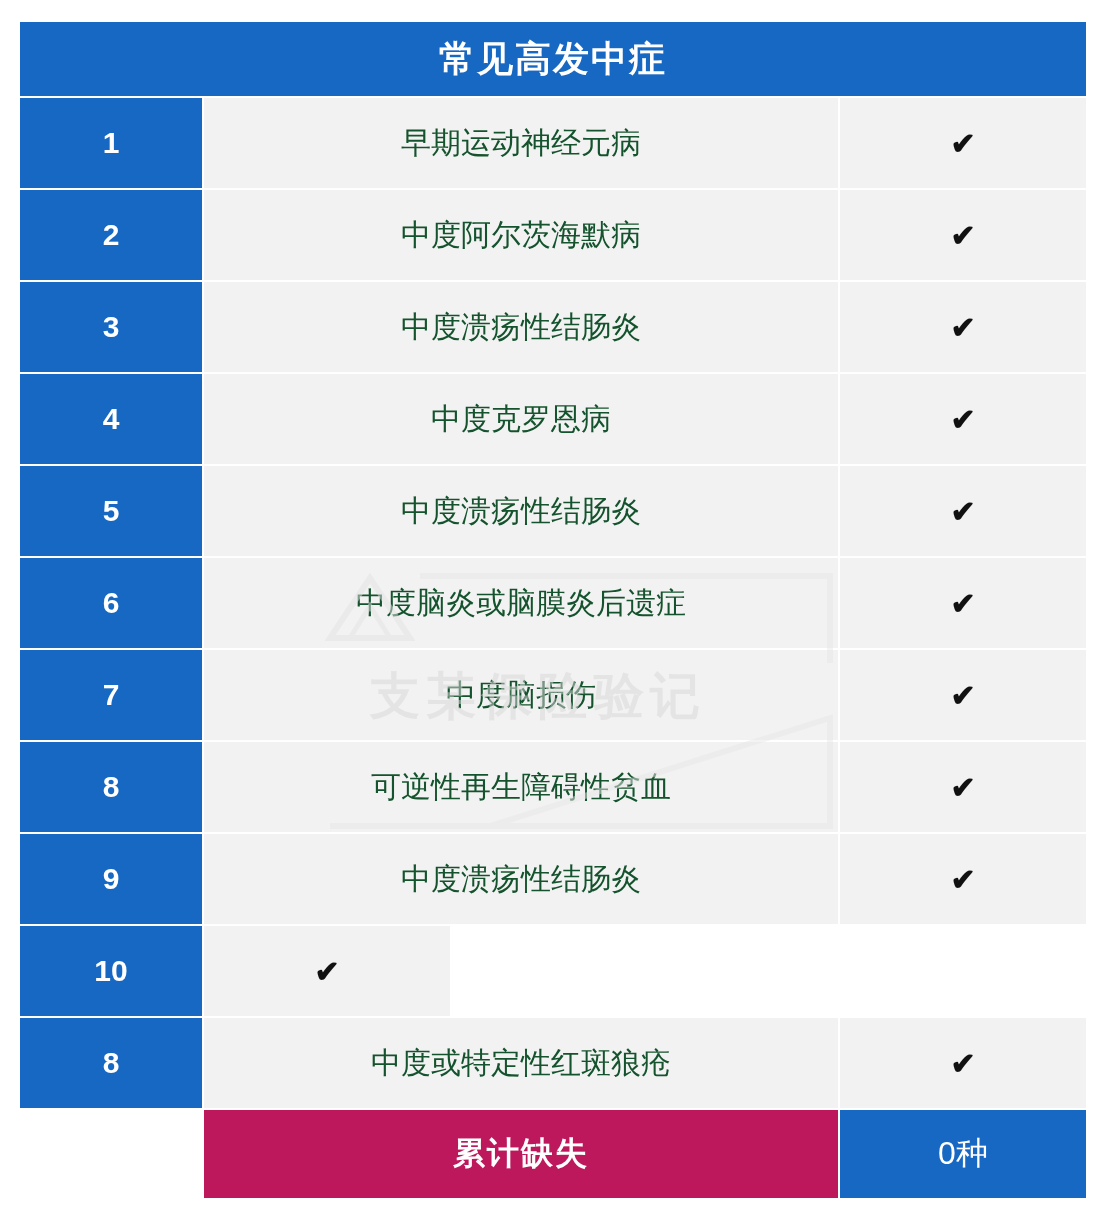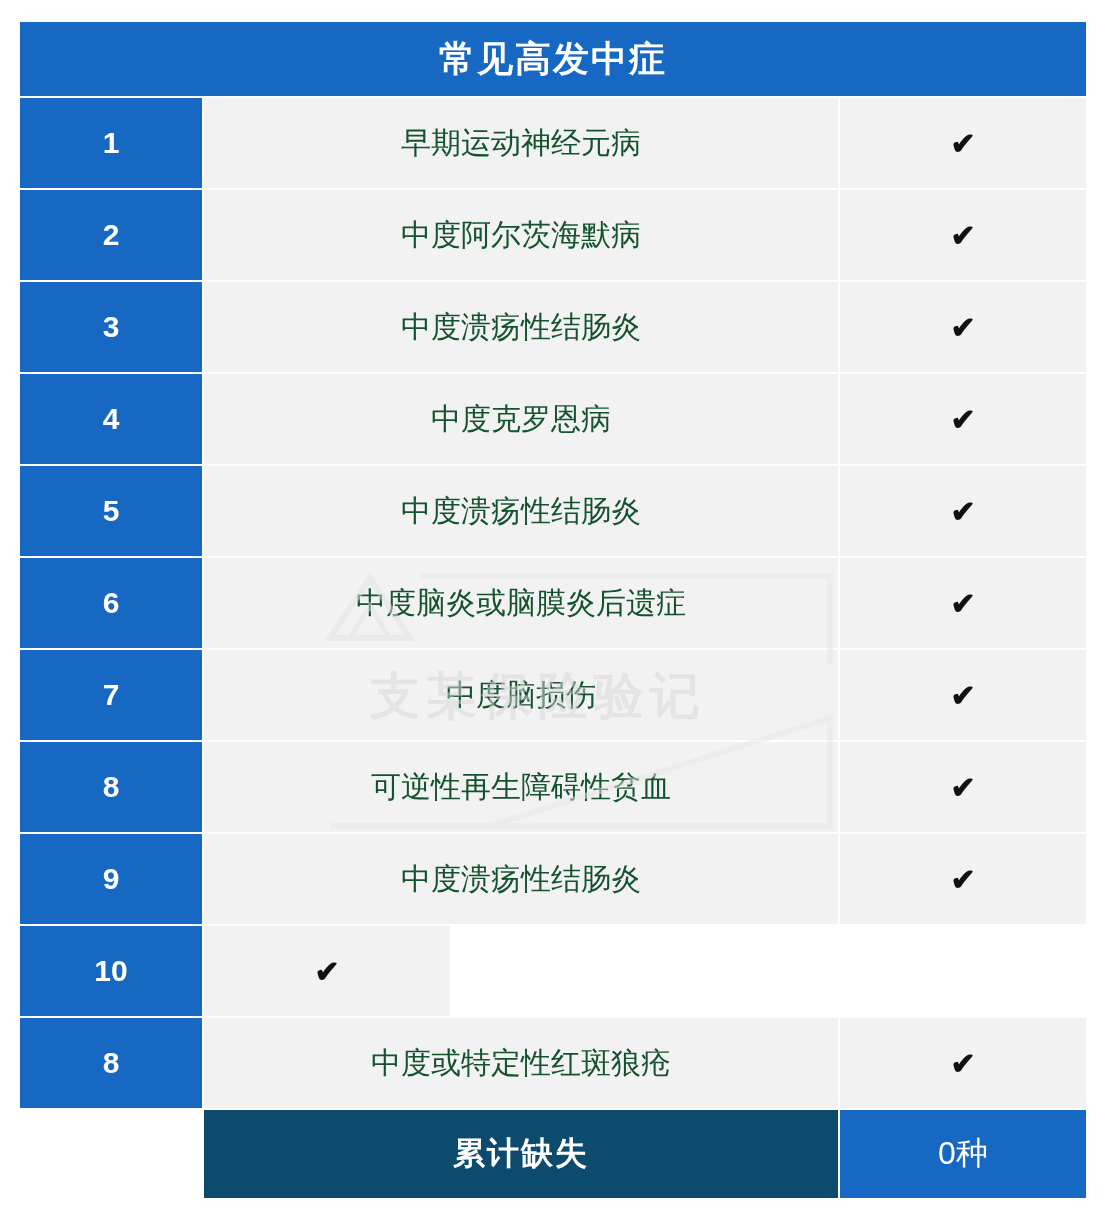--- a/index.html
+++ b/index.html
@@ -80,21 +80,21 @@
     height: 88px;
     margin-top: 2px;
   }
   .footer-blank {
     width: 182px;
     flex: 0 0 182px;
     background: #ffffff;
   }
   .footer-label {
     flex: 1 1 auto;
-    background: #0c4a6e;
+    background: #be185d;
     color: #ffffff;
     font-size: 32px;
     font-weight: bold;
     display: flex;
     align-items: center;
     justify-content: center;
     margin-left: 2px;
     letter-spacing: 2px;
   }
   .footer-value {

